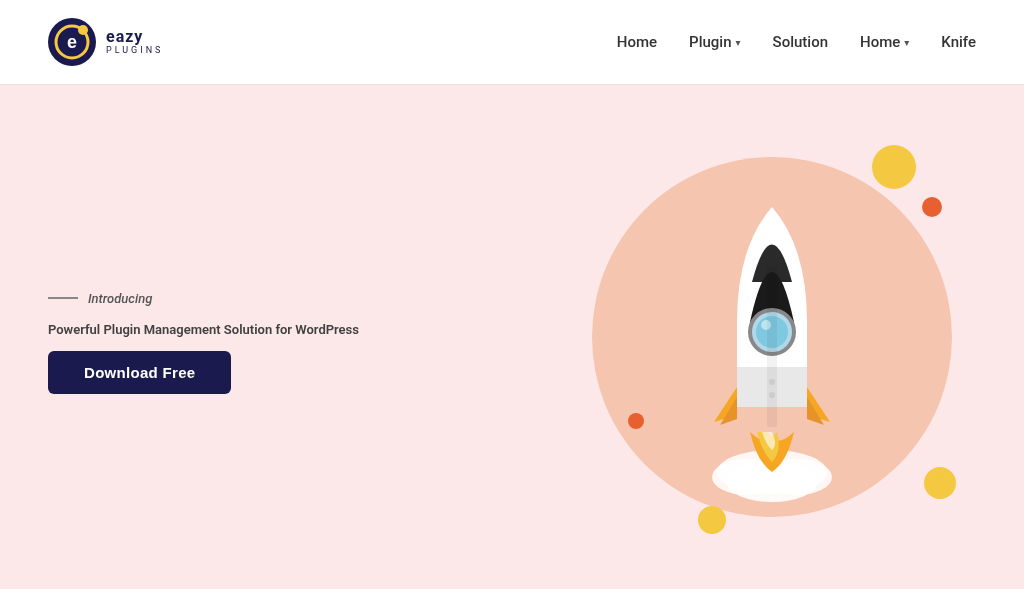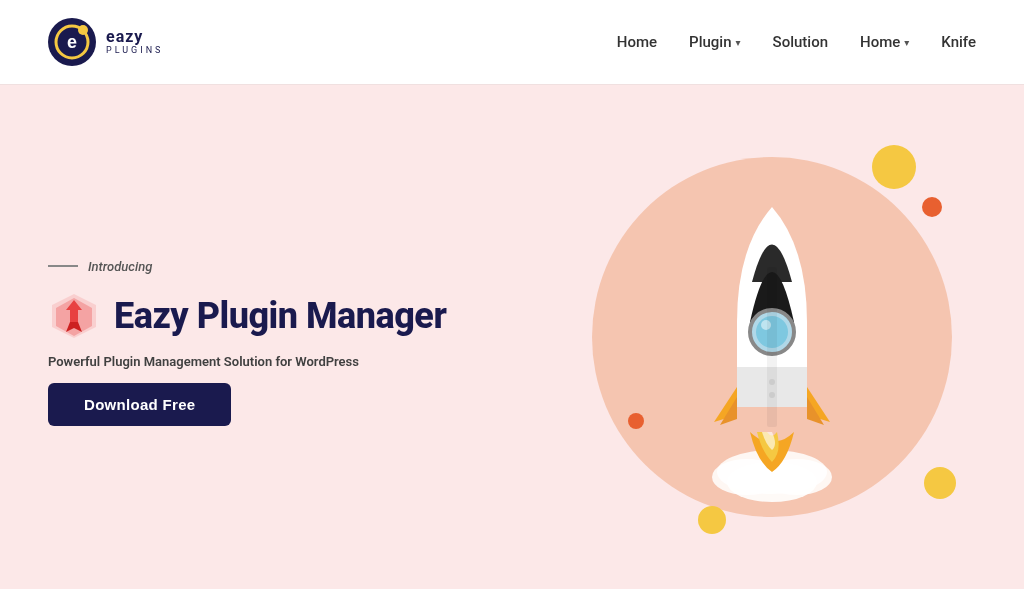--- a/index.html
+++ b/index.html
@@ -252,29 +252,20 @@
 </header>
 
 <main>
 
   <div class="hero-left">
     <div class="introducing-row">
       <div class="intro-line"></div>
       <span class="intro-text">Introducing</span>
     </div>
 
-    <div class="product-title-row">
-      <svg class="plugin-icon-wrap" viewBox="0 0 52 52">
-        <polygon points="26,4 48,15 48,37 26,48 4,37 4,15" fill="#e84040" opacity="0.15"></polygon>
-        <path d="M26 8 L44 18 L44 36 L26 46 L8 36 L8 18 Z" fill="#e84040" opacity="0.3"></path>
-        <path d="M18 20 L26 10 L34 20 L30 20 L30 32 L22 32 L22 20 Z" fill="#e84040"></path>
-        <path d="M22 32 L30 32 L34 42 L26 38 L18 42 Z" fill="#cc2020"></path>
-      </svg>
-      <h1 class="product-name">Eazy Plugin Manager</h1>
-    </div>
 
     <p class="tagline">Powerful Plugin Management Solution for WordPress</p>
 
     <button class="download-btn">Download Free</button>
   </div>
 
   <div class="hero-right">
     <div class="bg-circle"></div>
 
     <div class="deco deco-yellow-lg"></div>

